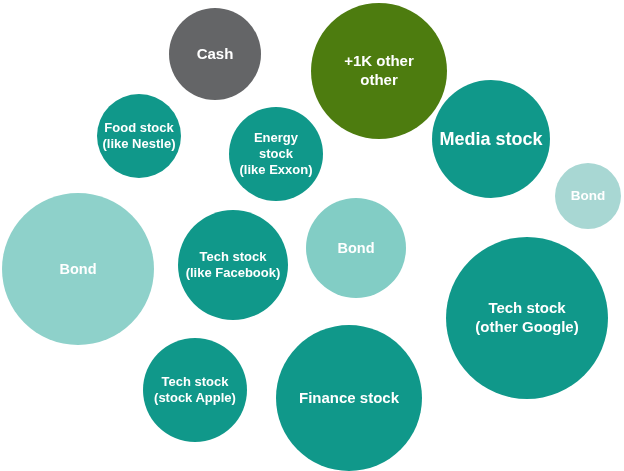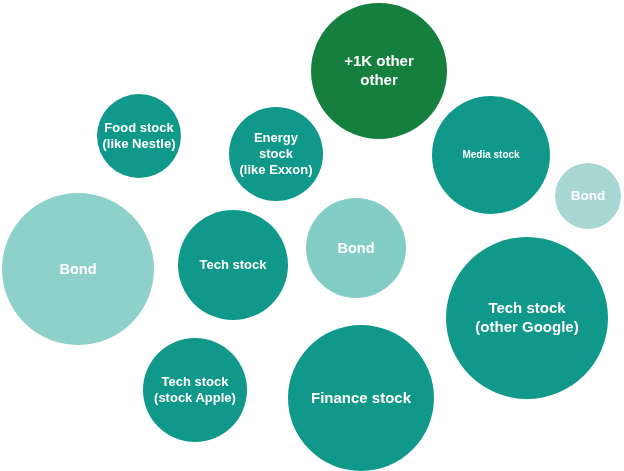--- a/index.html
+++ b/index.html
@@ -28,40 +28,45 @@
   }
   .bubble-label {
     width: 100%;
     padding: 0 4px;
   }
 </style>
 </head>
 <body>
 
 <div class="canvas" id="bubble-canvas" style="width: 624px; height: 471px; background: rgb(255, 255, 255);">
-    <div class="bubble" style="left: 311px; top: 3px; width: 136px; height: 136px; background: #15803d; color: rgb(255, 255, 255); font-size: 15px;">
+    <div class="bubble" style="left: 169px; top: 8px; width: 92px; height: 92px; background: rgb(100, 101, 103); color: rgb(255, 255, 255); font-size: 15px;">
+      <div class="bubble-label">
+        <div>Cash</div>
+      </div>
+    </div>
+    <div class="bubble" style="left: 311px; top: 3px; width: 136px; height: 136px; background: #4d7c0f; color: rgb(255, 255, 255); font-size: 15px;">
       <div class="bubble-label">
         <div>+1K other</div>
         <div>other</div>
       </div>
     </div>
     <div class="bubble" style="left: 97px; top: 94px; width: 84px; height: 84px; background: rgb(16, 152, 138); color: rgb(255, 255, 255); font-size: 13px;">
       <div class="bubble-label">
         <div>Food stock</div>
         <div>(like Nestle)</div>
       </div>
     </div>
     <div class="bubble" style="left: 229px; top: 107px; width: 94px; height: 94px; background: rgb(16, 152, 138); color: rgb(255, 255, 255); font-size: 13px;">
       <div class="bubble-label">
         <div>Energy</div>
         <div>stock</div>
         <div>(like Exxon)</div>
       </div>
     </div>
-    <div class="bubble" style="left: 432px; top: 96px; width: 118px; height: 118px; background: rgb(16, 152, 138); color: rgb(255, 255, 255); font-size: 10px;">
+    <div class="bubble" style="left: 432px; top: 80px; width: 118px; height: 118px; background: rgb(16, 152, 138); color: rgb(255, 255, 255); font-size: 18px;">
       <div class="bubble-label">
         <div>Media stock</div>
       </div>
     </div>
     <div class="bubble" style="left: 555px; top: 163px; width: 66px; height: 66px; background: rgb(168, 215, 211); color: rgb(255, 255, 255); font-size: 13.5px;">
       <div class="bubble-label">
         <div>Bond</div>
       </div>
     </div>
     <div class="bubble" style="left: 2px; top: 193px; width: 152px; height: 152px; background: rgb(142, 209, 202); color: rgb(255, 255, 255); font-size: 14.5px;">
@@ -70,32 +75,33 @@
       </div>
     </div>
     <div class="bubble" style="left: 306px; top: 198px; width: 100px; height: 100px; background: rgb(130, 205, 197); color: rgb(255, 255, 255); font-size: 14.5px;">
       <div class="bubble-label">
         <div>Bond</div>
       </div>
     </div>
     <div class="bubble" style="left: 178px; top: 210px; width: 110px; height: 110px; background: rgb(16, 152, 138); color: rgb(255, 255, 255); font-size: 13px;">
       <div class="bubble-label">
         <div>Tech stock</div>
+        <div>(like Facebook)</div>
       </div>
     </div>
     <div class="bubble" style="left: 446px; top: 237px; width: 162px; height: 162px; background: rgb(16, 152, 138); color: rgb(255, 255, 255); font-size: 15px;">
       <div class="bubble-label">
         <div>Tech stock</div>
         <div>(other Google)</div>
       </div>
     </div>
     <div class="bubble" style="left: 143px; top: 338px; width: 104px; height: 104px; background: rgb(16, 152, 138); color: rgb(255, 255, 255); font-size: 13px;">
       <div class="bubble-label">
         <div>Tech stock</div>
         <div>(stock Apple)</div>
       </div>
     </div>
-    <div class="bubble" style="left: 288px; top: 325px; width: 146px; height: 146px; background: rgb(16, 152, 138); color: rgb(255, 255, 255); font-size: 15px;">
+    <div class="bubble" style="left: 276px; top: 325px; width: 146px; height: 146px; background: rgb(16, 152, 138); color: rgb(255, 255, 255); font-size: 15px;">
       <div class="bubble-label">
         <div>Finance stock</div>
       </div>
     </div>
   </div>
 
 </body></html>

